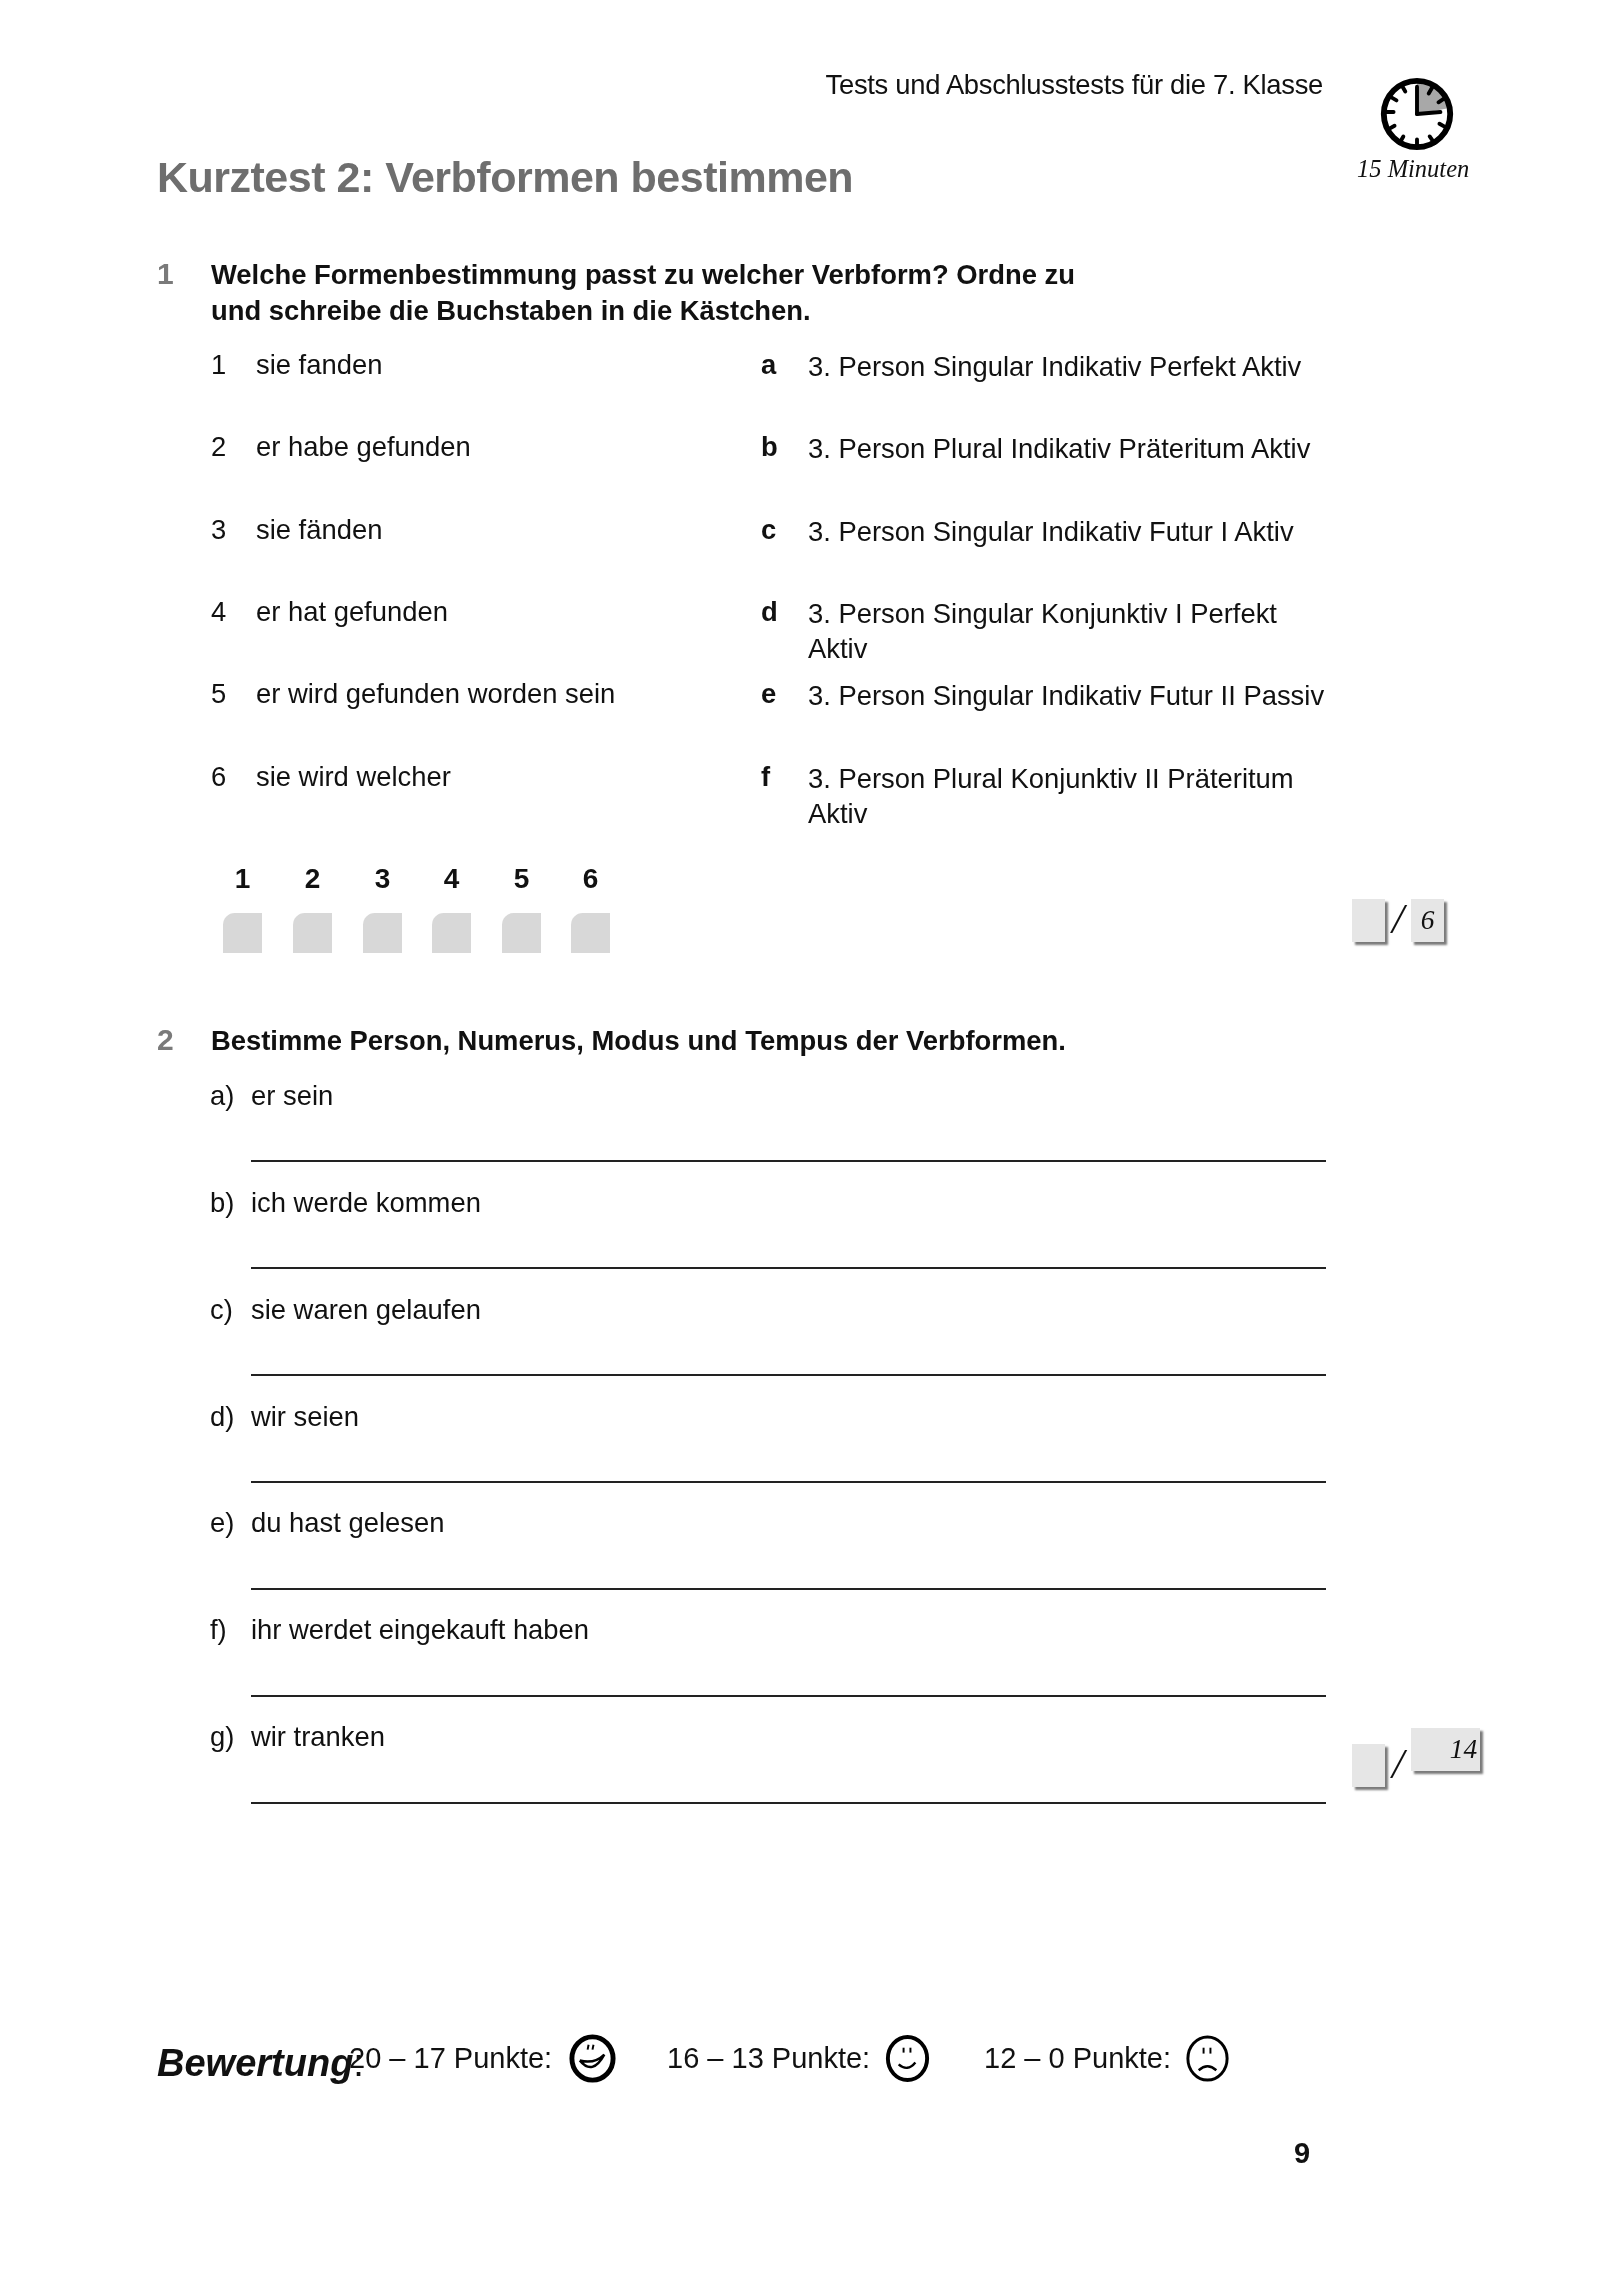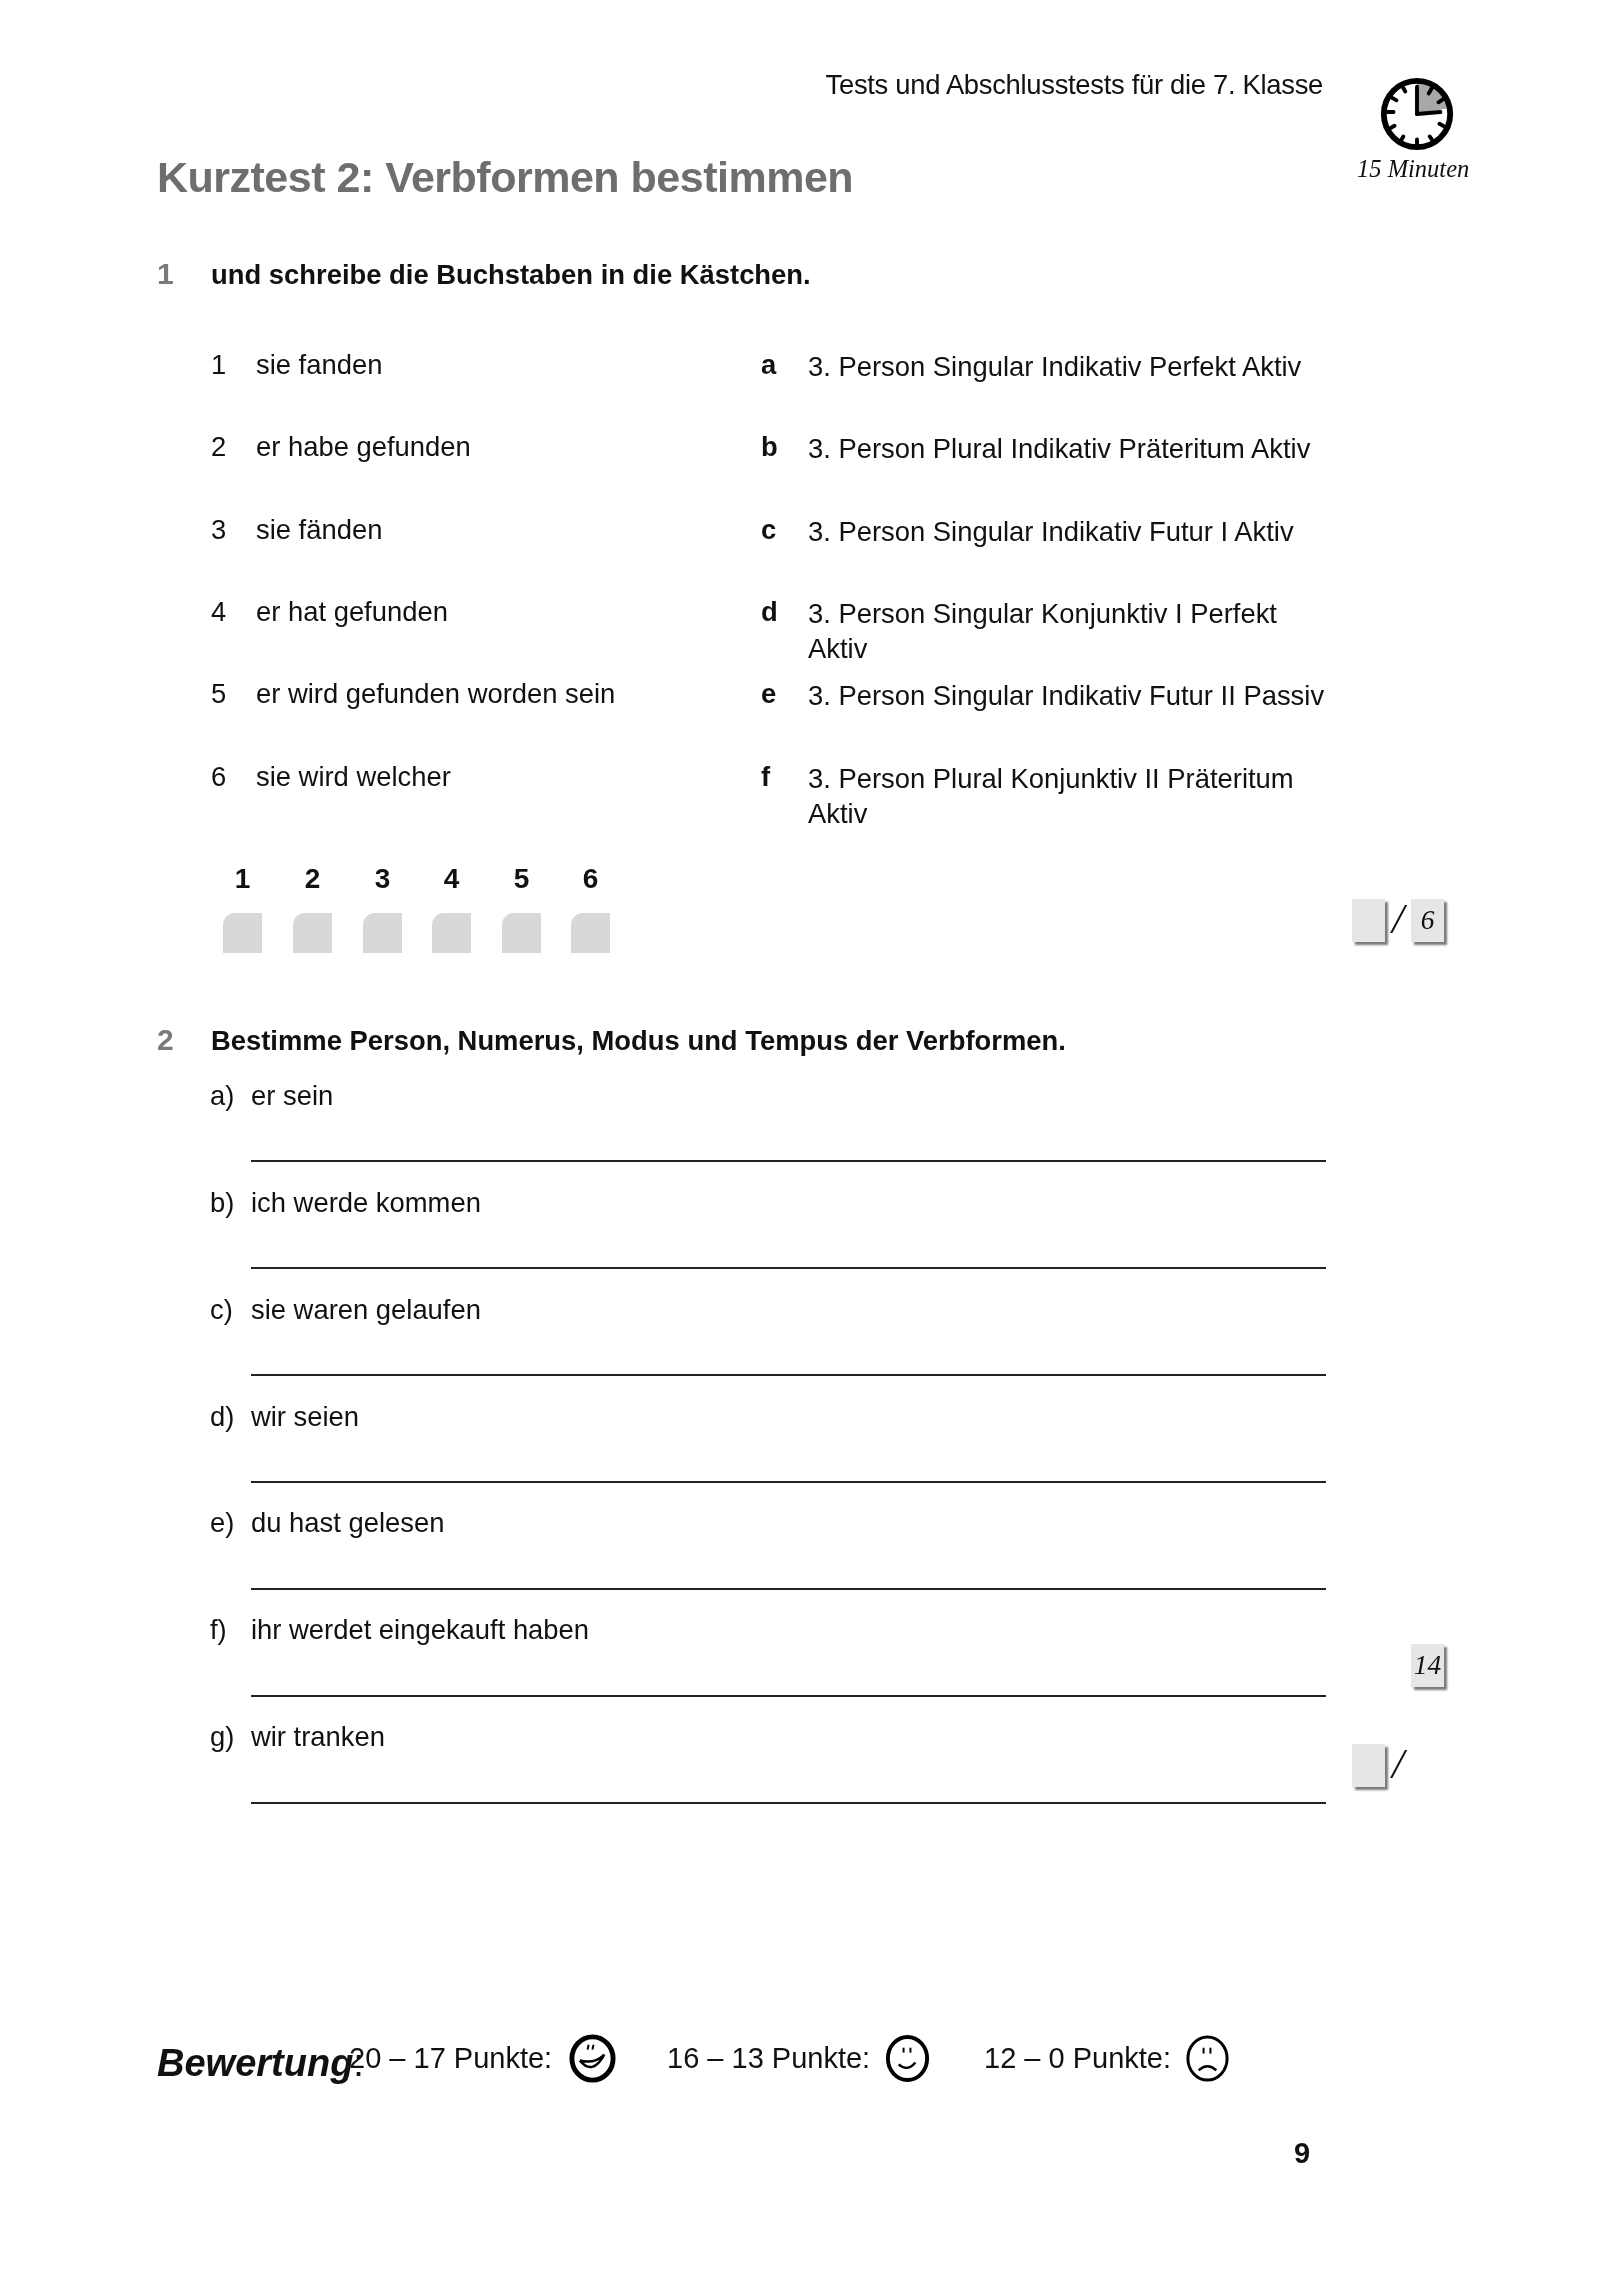--- a/index.html
+++ b/index.html
@@ -50,20 +50,21 @@
     <line x1="14" y1="24" x2="21" y2="28"></line>
     <line x1="26" y1="12" x2="30" y2="19"></line>
   </g>
 </svg>
 <div class="abs clock-label">15 Minuten</div>
 
 <div class="abs page-title">Kurztest 2: Verbformen bestimmen</div>
 
 <div class="abs task-num" style="left:157px; top:257px;">1</div>
 <div class="abs task-text" style="left:211px; top:257px; width:980px;">
+  <div>Welche Formenbestimmung passt zu welcher Verbform? Ordne zu</div>
   <div>und schreibe die Buchstaben in die Kästchen.</div>
 </div>
 
 <div class="abs item-num" style="left:211px; top:349px;">1</div>
 <div class="abs item" style="left:256px; top:349px;">sie fanden</div>
 <div class="abs item-num" style="left:211px; top:431px;">2</div>
 <div class="abs item" style="left:256px; top:431px;">er habe gefunden</div>
 <div class="abs item-num" style="left:211px; top:514px;">3</div>
 <div class="abs item" style="left:256px; top:514px;">sie fänden</div>
 <div class="abs item-num" style="left:211px; top:596px;">4</div>
@@ -130,21 +131,21 @@
 <div class="abs sub-label" style="left:210px; top:1614px;">f)</div>
 <div class="abs sub-label" style="left:251px; top:1614px;">ihr werdet eingekauft haben</div>
 <div class="abs answer-line" style="top:1695px;"></div>
 
 <div class="abs sub-label" style="left:210px; top:1721px;">g)</div>
 <div class="abs sub-label" style="left:251px; top:1721px;">wir tranken</div>
 <div class="abs answer-line" style="top:1802px;"></div>
 
 <div class="abs score-box" style="left:1352px; top:1744px;"></div>
 <div class="abs score-slash" style="left:1392px; top:1739px;">/</div>
-<div class="abs score-box score-total" style="left:1411px; top:1644px;">14</div>
+<div class="abs score-box score-total" style="left:1411px; top:1728px;padding-left:36px;">14</div>
 
 <div class="abs rating-label" style="left:157px; top:2042px;"><span>Bewertung</span><span style="font-weight:normal;font-style:normal">:</span></div>
 
 <div class="abs rating" style="left:349px; top:2042px;">20 – 17 Punkte:</div>
 <svg class="abs smiley" style="left:567px; top:2033px;" viewBox="0 0 52 52">
   <ellipse cx="26" cy="26" rx="21" ry="22" fill="none" stroke="#000" stroke-width="5"></ellipse>
   <path d="M13 28 Q26 44 38 22 Q28 32 13 28" fill="none" stroke="#000" stroke-width="2.5"></path>
   <line x1="22" y1="12" x2="21" y2="17" stroke="#000" stroke-width="2"></line>
   <line x1="27" y1="12" x2="26" y2="17" stroke="#000" stroke-width="2"></line>
 </svg>

